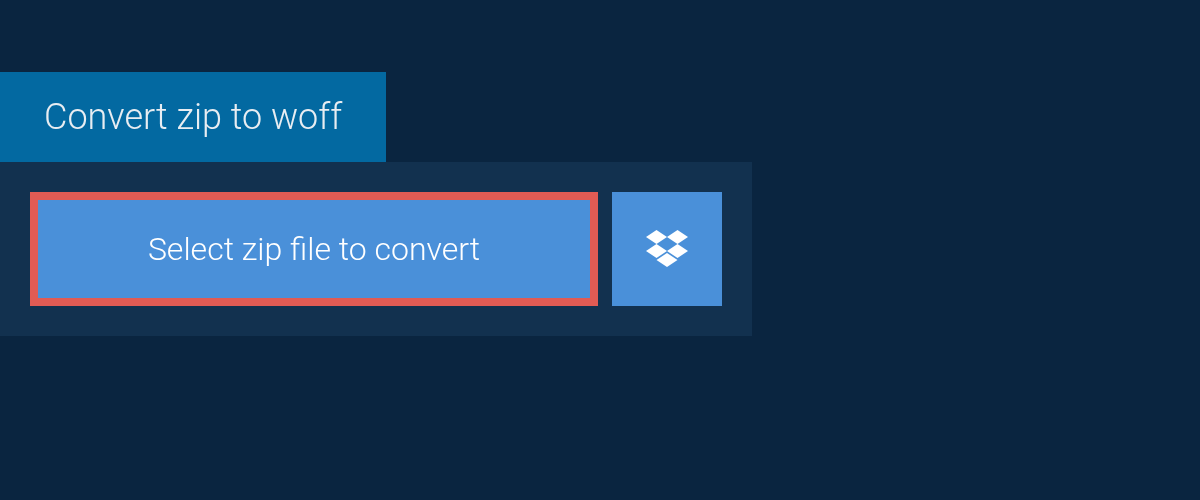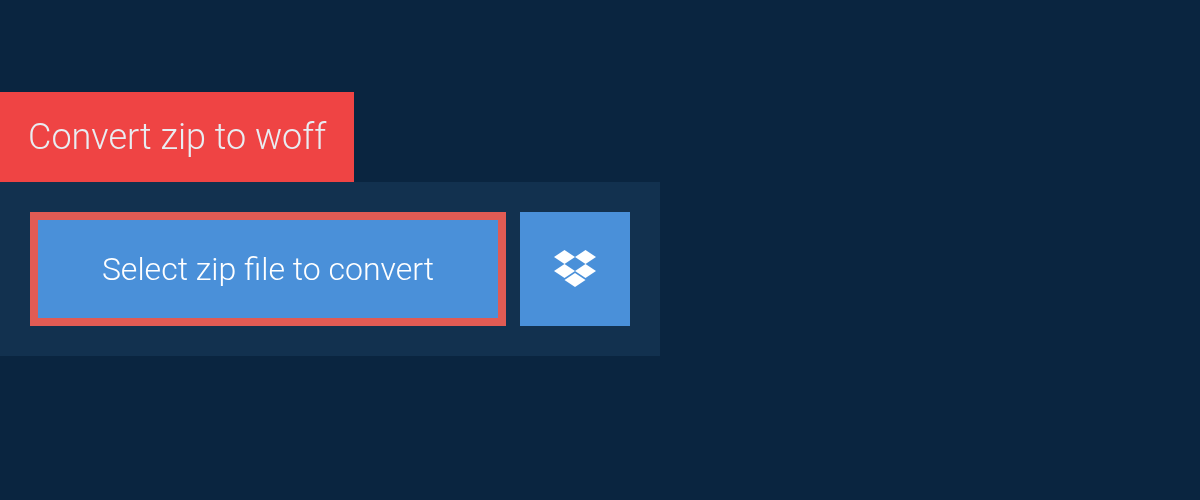--- a/index.html
+++ b/index.html
@@ -8,36 +8,36 @@
       box-sizing: border-box;
     }
     body {
       width: 1200px;
       height: 500px;
       background: #0a2540;
       font-family: -apple-system, BlinkMacSystemFont, "Segoe UI", Roboto, sans-serif;
       overflow: hidden;
     }
     .tab-header {
-      background: #ef4444;
+      background: #0369a1;
       display: inline-block;
-      padding: 24px 28px;
-      margin-top: 92px;
+      padding: 24px 44px;
+      margin-top: 72px;
     }
     .tab-title {
       color: #e8edf2;
       font-size: 36px;
       font-weight: 300;
     }
     .content-panel {
       background: #12314f;
       padding: 30px;
       display: flex;
       gap: 14px;
-      width: 660px;
+      width: 752px;
     }
     .select-button {
       background: #4a90d9;
       border: 8px solid #e15b54;
       color: #ffffff;
       font-size: 32px;
       font-weight: 300;
       padding: 30px 50px;
       cursor: pointer;
       font-family: inherit;

